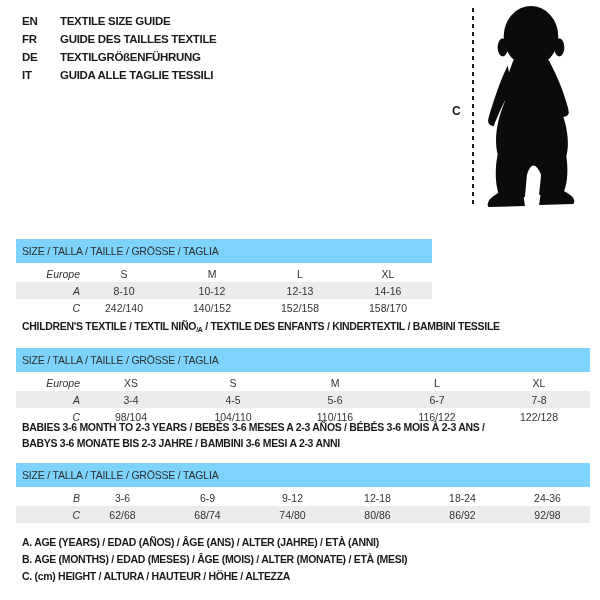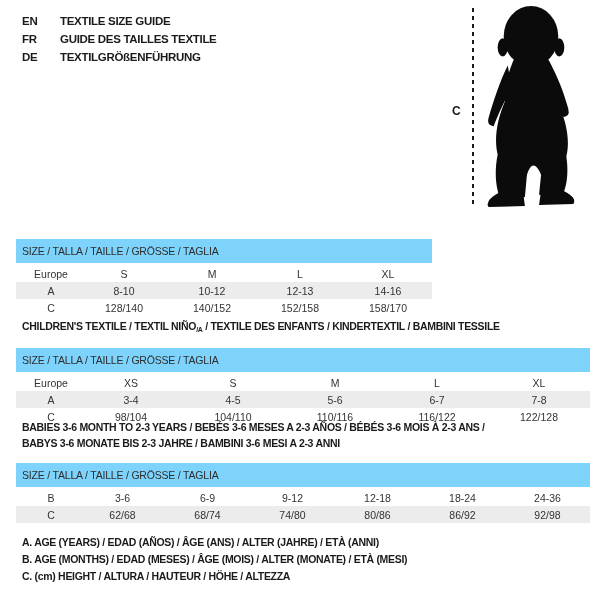--- a/index.html
+++ b/index.html
@@ -45,21 +45,21 @@
 
   
   .size-table { position: absolute; left: 16px; display: flex; flex-direction: column; }
   .size-band {
     height: 24px; background: #7dd3fc; color: #2e2e2e;
     display: flex; align-items: center; padding-left: 6px;
     font-size: 10.5px; letter-spacing: -0.2px; margin-bottom: 2px;
   }
   .trow { display: flex; height: 17px; align-items: center; font-size: 10.5px; color: #333333; }
   .trow.shade { background: #ececec; }
-  .trow .c0 { width: 64px; padding-left: 6px; text-align: center; }
+  .trow .c0 { width: 64px; padding-left: 6px; text-align: right; font-style: italic; }
   .trow .c  { flex: 1; text-align: center; }
 
   
   .legend-line {
     position: absolute; left: 22px;
     font-size: 10.5px; font-weight: bold; letter-spacing: -0.3px; white-space: nowrap;
   }
 </style>
 </head>
 <body>
@@ -71,20 +71,24 @@
       <span class="lang-code">EN</span>
       <span class="lang-title">TEXTILE SIZE GUIDE</span>
     </div>
     <div class="lang-row">
       <span class="lang-code">FR</span>
       <span class="lang-title">GUIDE DES TAILLES TEXTILE</span>
     </div>
     <div class="lang-row">
       <span class="lang-code">DE</span>
       <span class="lang-title">TEXTILGRÖßENFÜHRUNG</span>
+    </div>
+    <div class="lang-row">
+      <span class="lang-code">IT</span>
+      <span class="lang-title">GUIDA ALLE TAGLIE TESSILI</span>
     </div>
   </div>
 
   <span class="height-label">C</span>
   <div class="height-dashed-line"></div>
   <div class="baby-figure">
     <svg width="114" height="204" viewBox="0 0 112 202" xmlns="http://www.w3.org/2000/svg">
       <g fill="#0b0b0b">
         <ellipse cx="54" cy="31" rx="27" ry="30"></ellipse>
         <ellipse cx="26" cy="42" rx="5" ry="9"></ellipse>
@@ -110,21 +114,21 @@
     </div>
     <div class="trow shade">
       <span class="c0">A</span>
       <span class="c">8-10</span>
       <span class="c">10-12</span>
       <span class="c">12-13</span>
       <span class="c">14-16</span>
     </div>
     <div class="trow">
       <span class="c0">C</span>
-      <span class="c">128/140</span>
+      <span class="c">242/140</span>
       <span class="c">140/152</span>
       <span class="c">152/158</span>
       <span class="c">158/170</span>
     </div>
   </div>
 
   <div class="tbl-title" style="top:320px"><span>CHILDREN'S TEXTILE / TEXTIL NIÑO</span><sub>/A</sub><span> / TEXTILE DES ENFANTS / KINDERTEXTIL / BAMBINI TESSILE</span></div>
   <div class="size-table" style="top:348px;width:574px">
     <div class="size-band">SIZE / TALLA / TAILLE / GRÖSSE / TAGLIA</div>
     <div class="trow">

